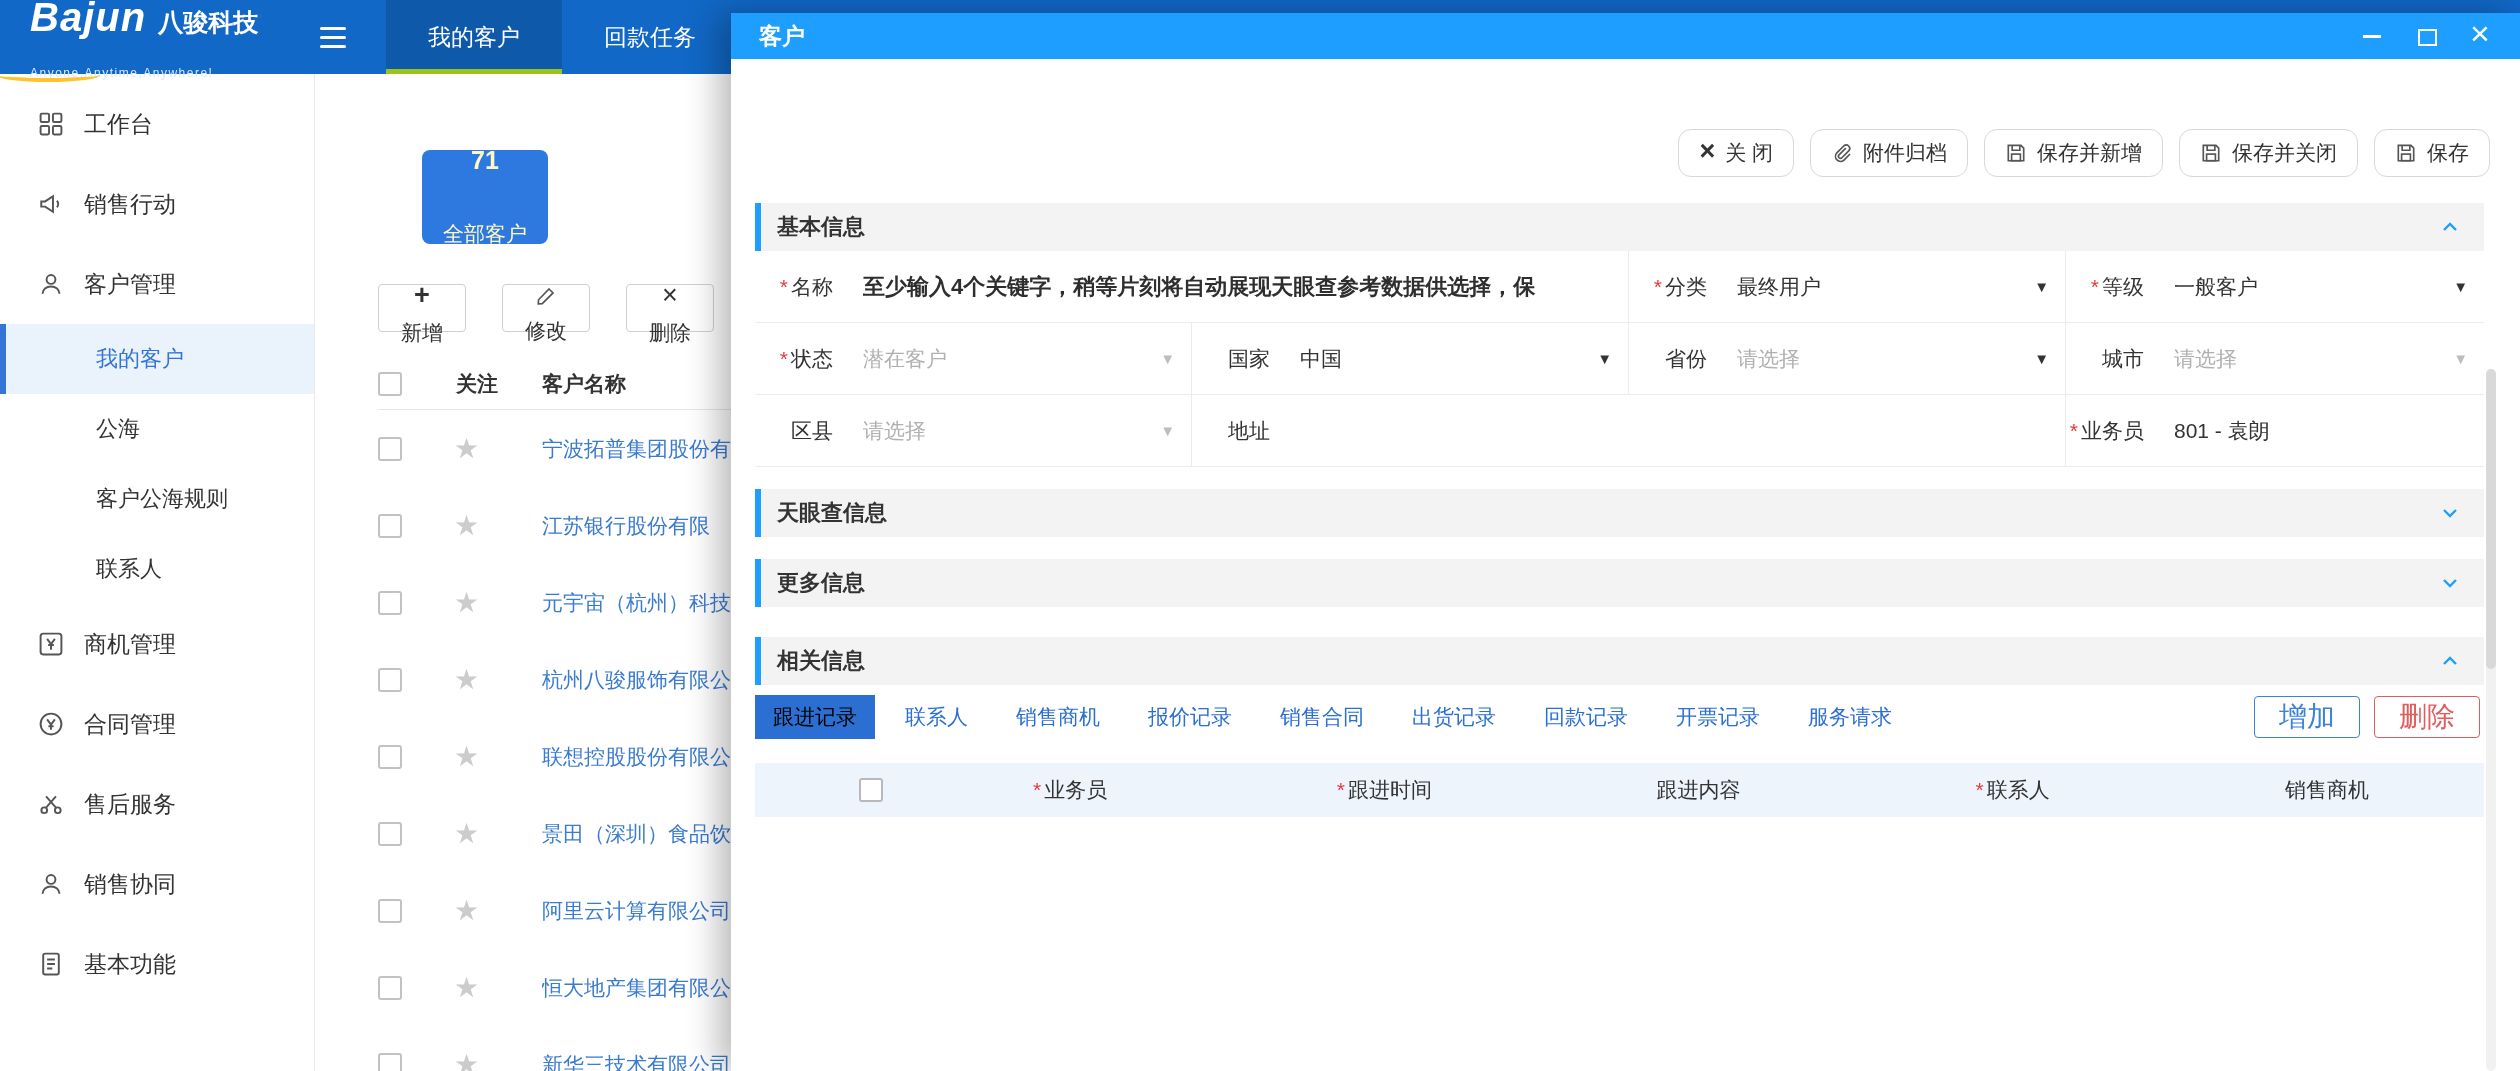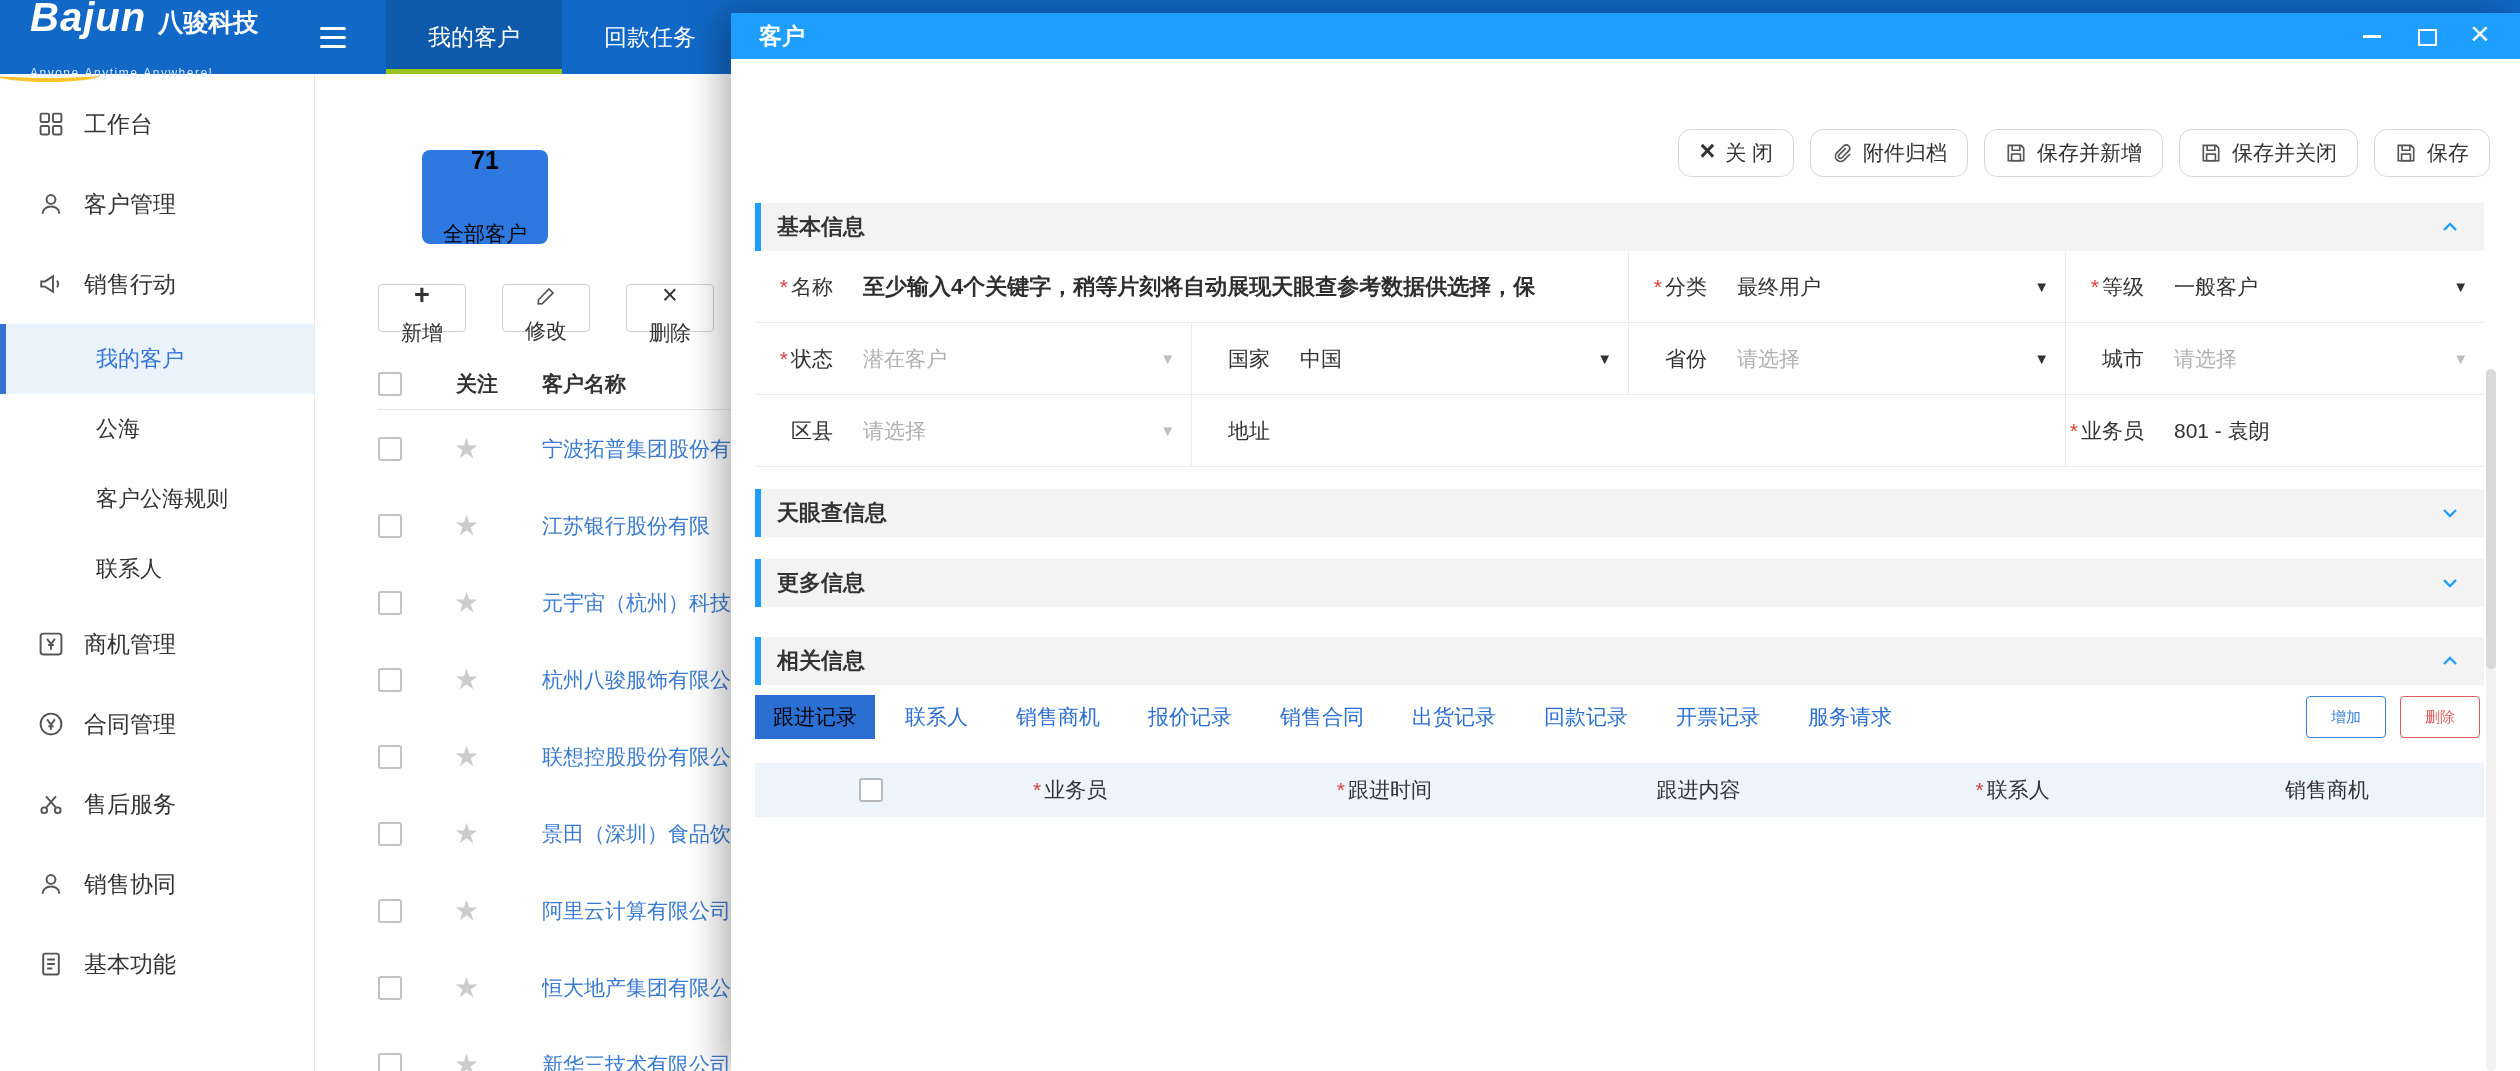--- a/index.html
+++ b/index.html
@@ -26,21 +26,21 @@
   .side-item{height:80px;display:flex;align-items:center;gap:20px;padding-left:38px;font-size:23px;color:#333;cursor:pointer;}
   .sicon{color:#555;display:flex;flex:0 0 auto;}
   .side-sub-item{height:70px;line-height:70px;padding-left:96px;font-size:22px;color:#333;position:relative;cursor:pointer;}
   .side-sub-item.active{background:#eaf2fc;color:#3374d6;}
   .side-sub-item.active::before{content:"";position:absolute;left:0;top:0;bottom:0;width:6px;background:#3374d6;}
 
   
   .content{position:absolute;top:74px;left:316px;right:0;bottom:0;background:#fff;padding-left:62px;z-index:1;overflow:hidden;}
   .stats{display:flex;margin-top:76px;margin-left:44px;gap:160px;}
   .stat-card{min-width:126px;height:94px;border-radius:8px;display:flex;flex-direction:column;align-items:center;justify-content:center;gap:9px;cursor:pointer;}
-  .stat-card.active{background:#2e79df;color:#000000;}
+  .stat-card.active{background:#2e79df;color:#fef9c3;}
   .stat-value{font-size:25px;font-weight:700;}
   .stat-label{font-size:21px;margin-top:36px;}
   .list-toolbar{display:flex;gap:36px;margin-top:40px;}
   .act-btn{display:flex;align-items:center;gap:10px;height:48px;padding:0 22px;background:#fff;border:1px solid #cfcfcf;border-radius:4px;font-size:21px;color:#333;cursor:pointer;font-family:inherit;flex-direction:column;}
   .plus-icon::before{content:"+";font-size:27px;font-weight:700;line-height:20px;}
   .x-icon::before{content:"\00d7";font-size:27px;line-height:20px;}
   .checkbox{width:24px;height:24px;border:2px solid #c2c2c2;border-radius:3px;background:#fff;display:inline-block;flex:0 0 auto;cursor:pointer;}
   .cust-head{display:flex;align-items:center;height:52px;margin-top:26px;border-bottom:1px solid #e6e6e6;font-weight:700;font-size:21px;color:#333;}
   .col-check{width:74px;display:flex;align-items:center;}
   .col-star{width:90px;display:flex;align-items:center;justify-content:flex-start;padding-left:4px;}
@@ -84,21 +84,21 @@
   .muted{color:#b0b0b0;}
   .name-input{border:none;outline:none;width:100%;font-size:22px;font-weight:700;font-family:inherit;color:#222;background:transparent;}
   .name-input::placeholder{color:#2e2e2e;font-weight:700;opacity:1;}
   .addr-input{border:none;outline:none;width:100%;font-size:21px;font-family:inherit;background:transparent;}
 
   .rel-tabs-row{display:flex;align-items:center;margin-top:10px;}
   .rel-tabs{display:flex;gap:12px;}
   .rel-tab{height:44px;line-height:44px;padding:0 18px;font-size:21px;color:#2b6fd3;cursor:pointer;white-space:nowrap;}
   .rel-tab.active{background:#2b6fd3;color:#000000;}
   .rel-actions{margin-left:auto;display:flex;gap:14px;margin-right:4px;}
-  .ghost{height:42px;padding:0 24px;border-radius:4px;background:#fff;font-size:15px;cursor:pointer;font-family:inherit;}
+  .ghost{height:42px;padding:0 24px;border-radius:4px;background:#fff;font-size:28px;cursor:pointer;font-family:inherit;}
   .ghost.blue{border:1px solid #3b82d8;color:#3b82d8;}
   .ghost.red{border:1px solid #e25c5c;color:#e25c5c;}
 
   .rel-head{display:flex;align-items:center;height:54px;background:#eef4fc;margin-top:24px;}
   .rel-head .checkbox{margin-left:104px;border-color:#b9b9b9;}
   .rel-head-cols{flex:1;display:grid;grid-template-columns:repeat(5,1fr);padding-left:30px;}
   .rel-th{display:flex;align-items:center;justify-content:center;font-size:21px;color:#333;}
   .rel-empty{height:230px;background:#fff;}
 
   .m-scrollbar{position:absolute;top:178px;bottom:0;right:24px;width:10px;background:#f1f1f1;border-radius:5px;}
@@ -135,34 +135,34 @@
           <rect x="11.5" y="2" width="6.5" height="6.5" rx="1"></rect>
           <rect x="2" y="11.5" width="6.5" height="6.5" rx="1"></rect>
           <rect x="11.5" y="11.5" width="6.5" height="6.5" rx="1"></rect>
         </svg>
       </span>
     <span>工作台</span>
   </div>
   <div class="side-item">
     <span class="sicon">
         <svg width="26" height="26" viewBox="0 0 20 20" fill="none" stroke="currentColor" stroke-width="1.5">
+          <path d="M2.5 8v4h3l6 4V4l-6 4h-3z"></path>
+          <path d="M14.5 7.5a3.5 3.5 0 0 1 0 5"></path>
+        </svg>
+      </span>
+    <span>销售行动</span>
+  </div>
+  <div class="side-item">
+    <span class="sicon">
+        <svg width="26" height="26" viewBox="0 0 20 20" fill="none" stroke="currentColor" stroke-width="1.5">
           <circle cx="10" cy="6.5" r="3.4"></circle>
           <path d="M3.5 17.5c0-3.5 2.9-5.6 6.5-5.6s6.5 2.1 6.5 5.6"></path>
         </svg>
       </span>
     <span>客户管理</span>
-  </div>
-  <div class="side-item">
-    <span class="sicon">
-        <svg width="26" height="26" viewBox="0 0 20 20" fill="none" stroke="currentColor" stroke-width="1.5">
-          <path d="M2.5 8v4h3l6 4V4l-6 4h-3z"></path>
-          <path d="M14.5 7.5a3.5 3.5 0 0 1 0 5"></path>
-        </svg>
-      </span>
-    <span>销售行动</span>
   </div>
   <div class="side-sub">
     <div class="side-sub-item active">我的客户</div>
     <div class="side-sub-item">公海</div>
     <div class="side-sub-item">客户公海规则</div>
     <div class="side-sub-item">联系人</div>
   </div>
   <div class="side-item">
     <span class="sicon">
         <svg width="26" height="26" viewBox="0 0 20 20" fill="none" stroke="currentColor" stroke-width="1.5">

